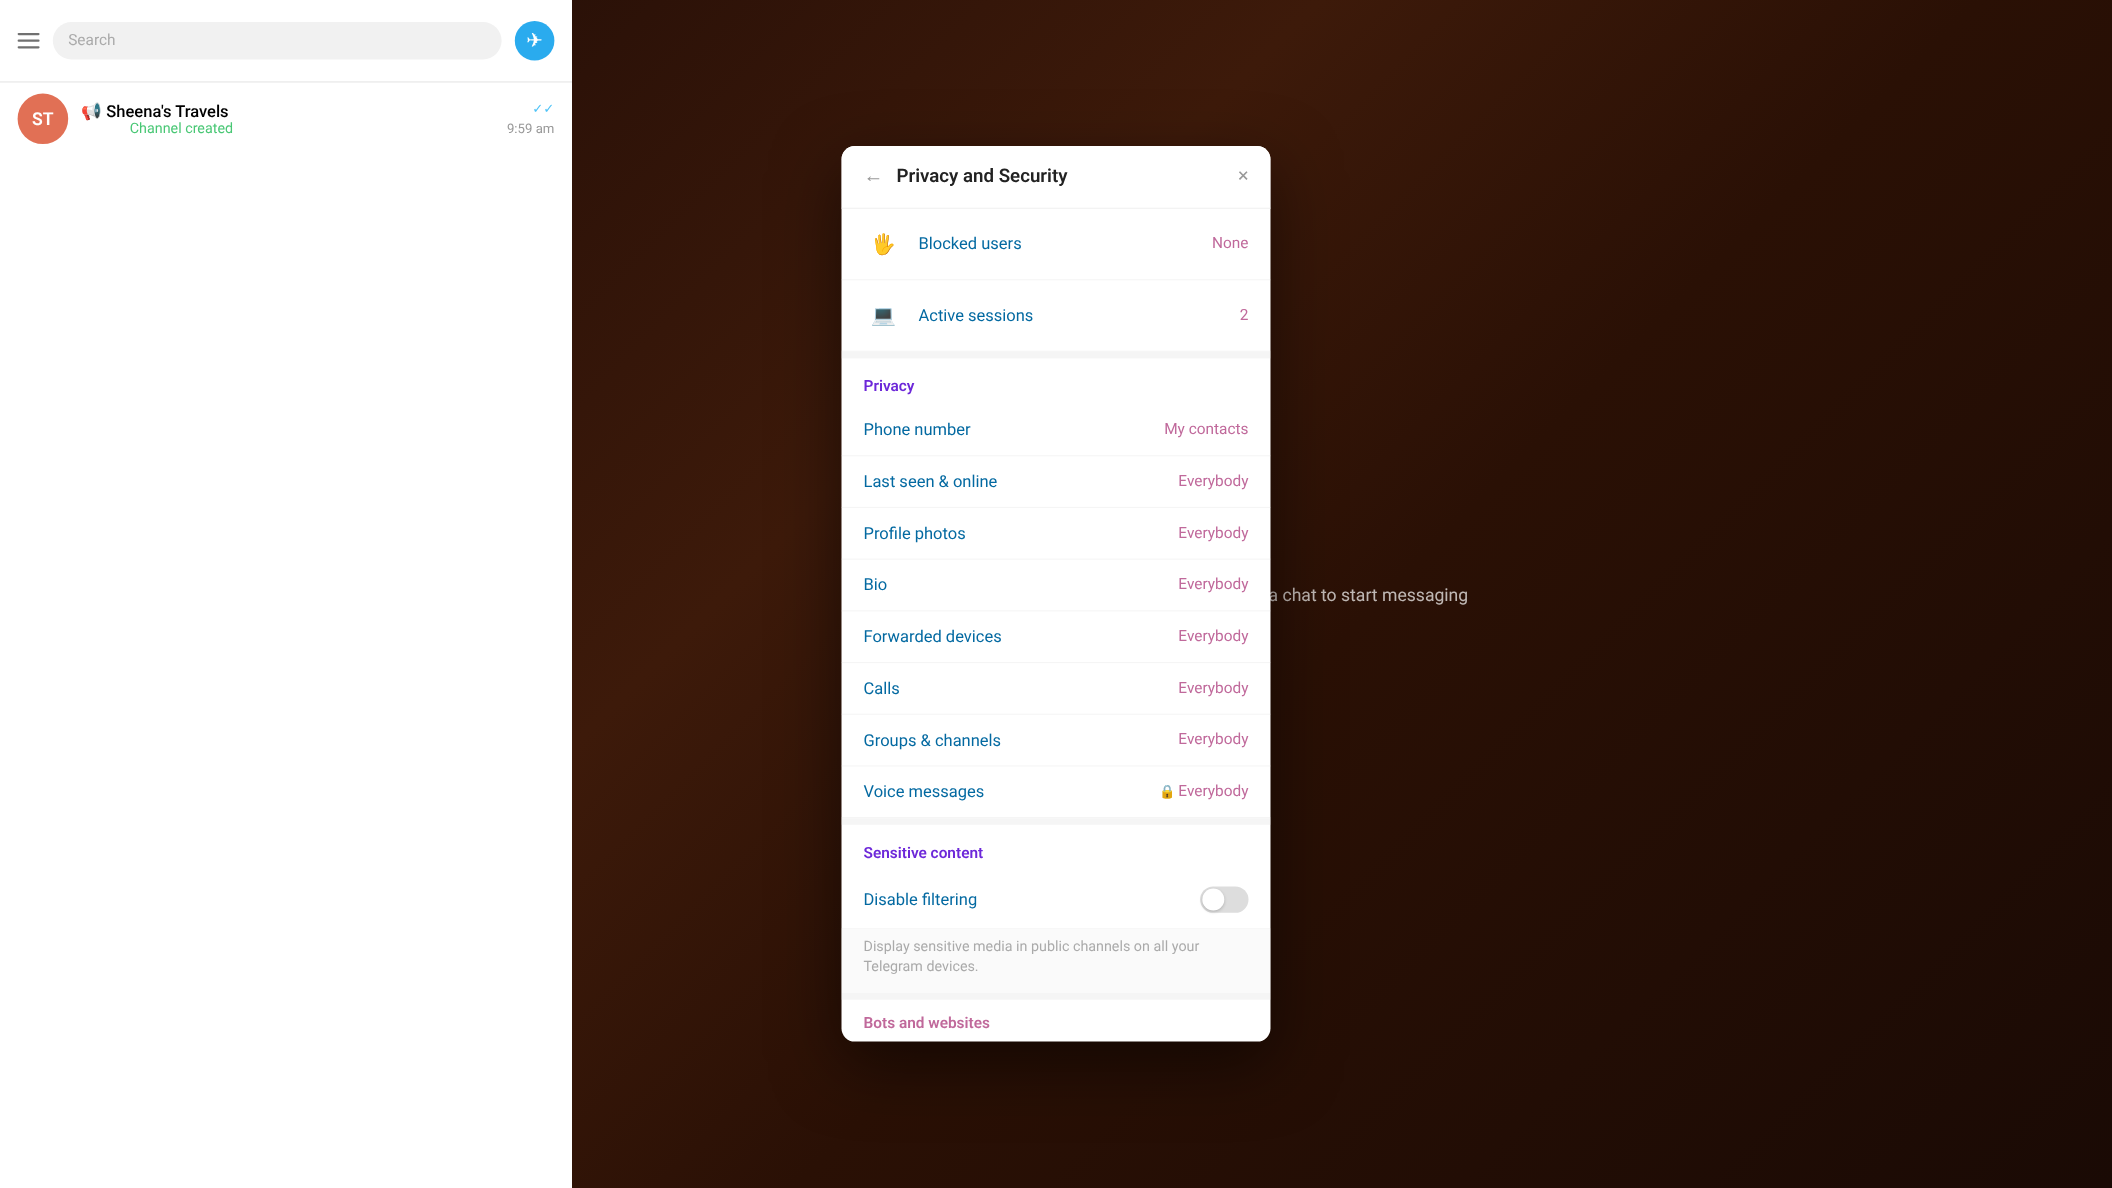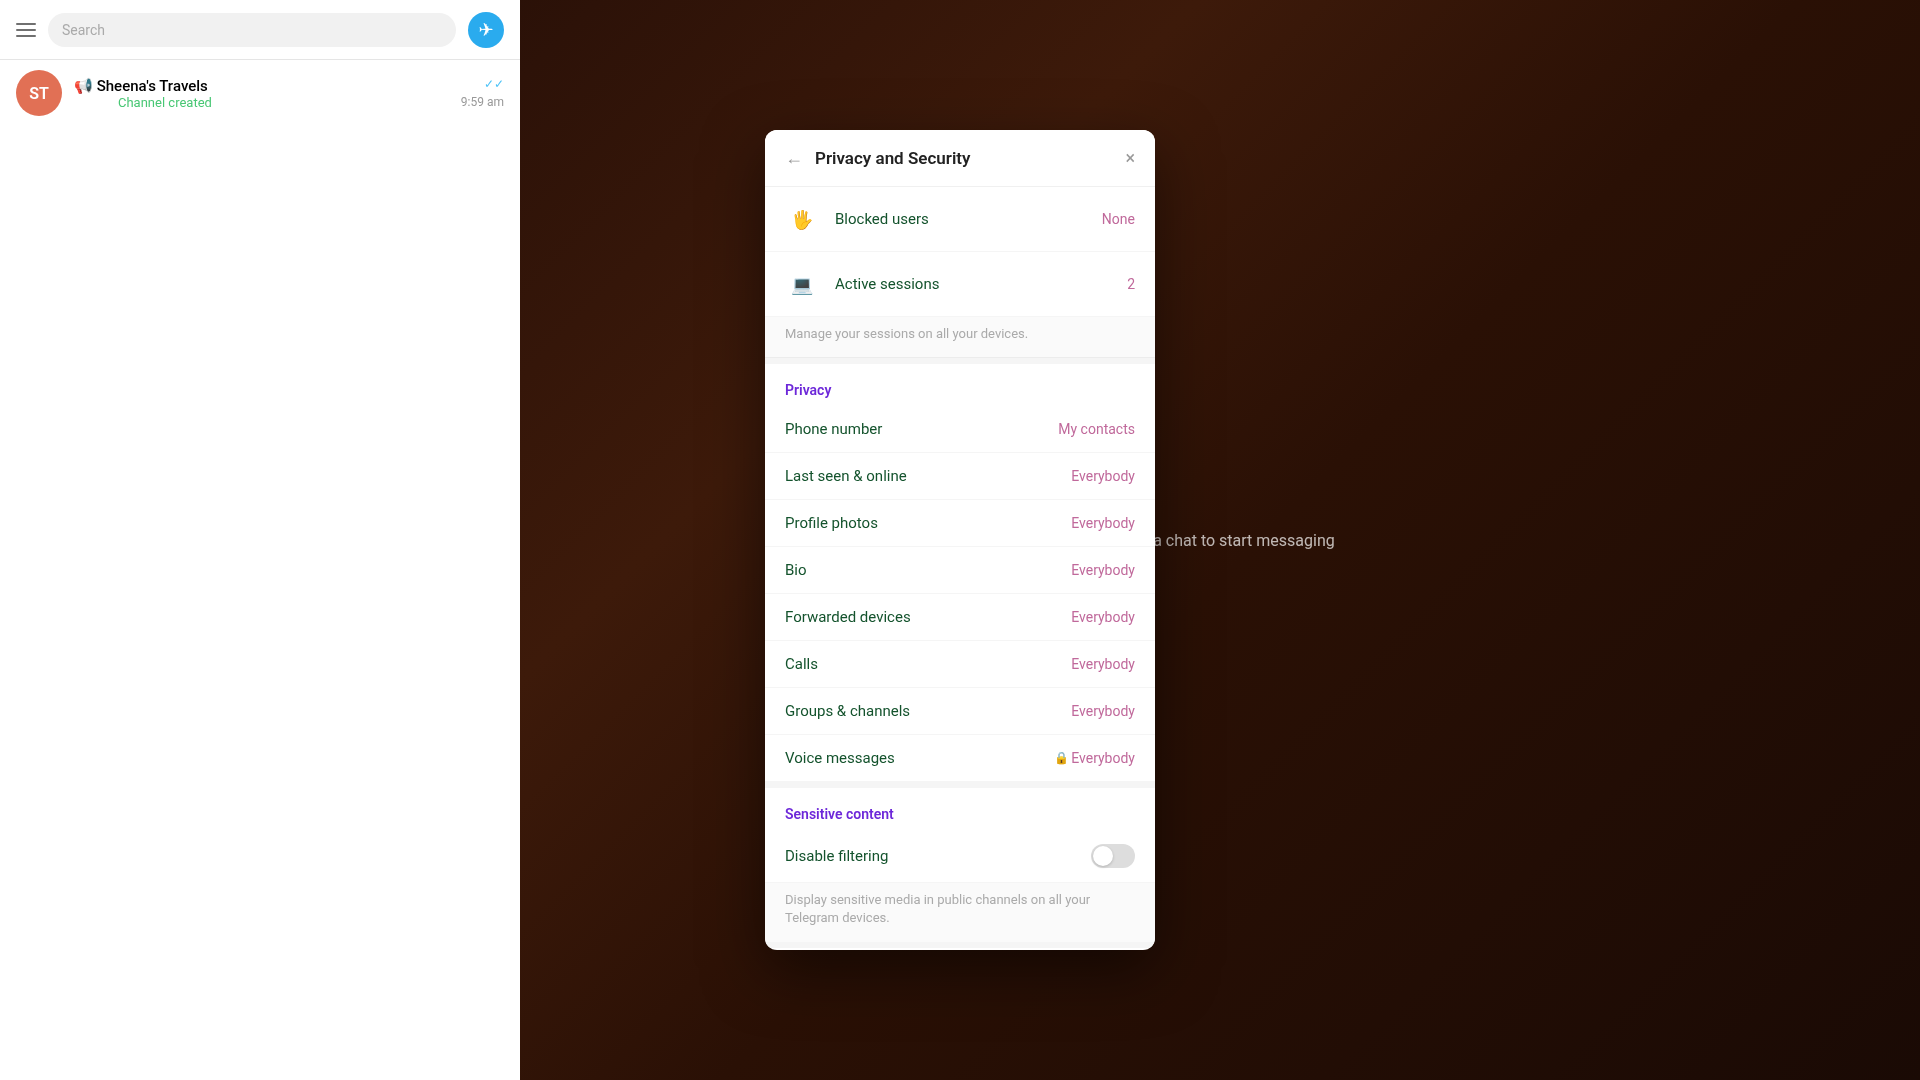--- a/index.html
+++ b/index.html
@@ -27,21 +27,21 @@
       top: 0;
       width: 520px;
       height: 1080px;
       background: #fff;
       z-index: 1;
       display: flex;
       flex-direction: column;
     }
 
     .tg-header {
-      height: 60px;
+      height: 75px;
       background: #fff;
       display: flex;
       align-items: center;
       padding: 0 16px;
       border-bottom: 1px solid #e5e5e5;
       gap: 12px;
     }
 
     .hamburger-icon {
       width: 20px;
@@ -249,21 +249,21 @@
       justify-content: center;
       margin-right: 14px;
       color: #888;
       font-size: 18px;
       flex-shrink: 0;
     }
 
     .item-label {
       flex: 1;
       font-size: 15px;
-      color: #14532d;
+      color: #0369a1;
     }
 
     .item-value {
       font-size: 14px;
       color: #c0699b;
       margin-left: 12px;
     }
 
     .session-hint {
       padding: 8px 20px 14px;
@@ -396,23 +396,20 @@
       <span class="item-label">Blocked users</span>
       <span class="item-value">None</span>
     </div>
 
     <div class="settings-item">
       <div class="item-icon">💻</div>
       <span class="item-label">Active sessions</span>
       <span class="item-value">2</span>
     </div>
 
-    <div class="session-hint">
-      <span>Manage your sessions on all your devices.</span>
-    </div>
 
     <div class="section-divider"></div>
 
     <div class="section-header">Privacy</div>
 
     <div class="settings-item">
       <span class="item-label">Phone number</span>
       <span class="item-value">My contacts</span>
     </div>
 

